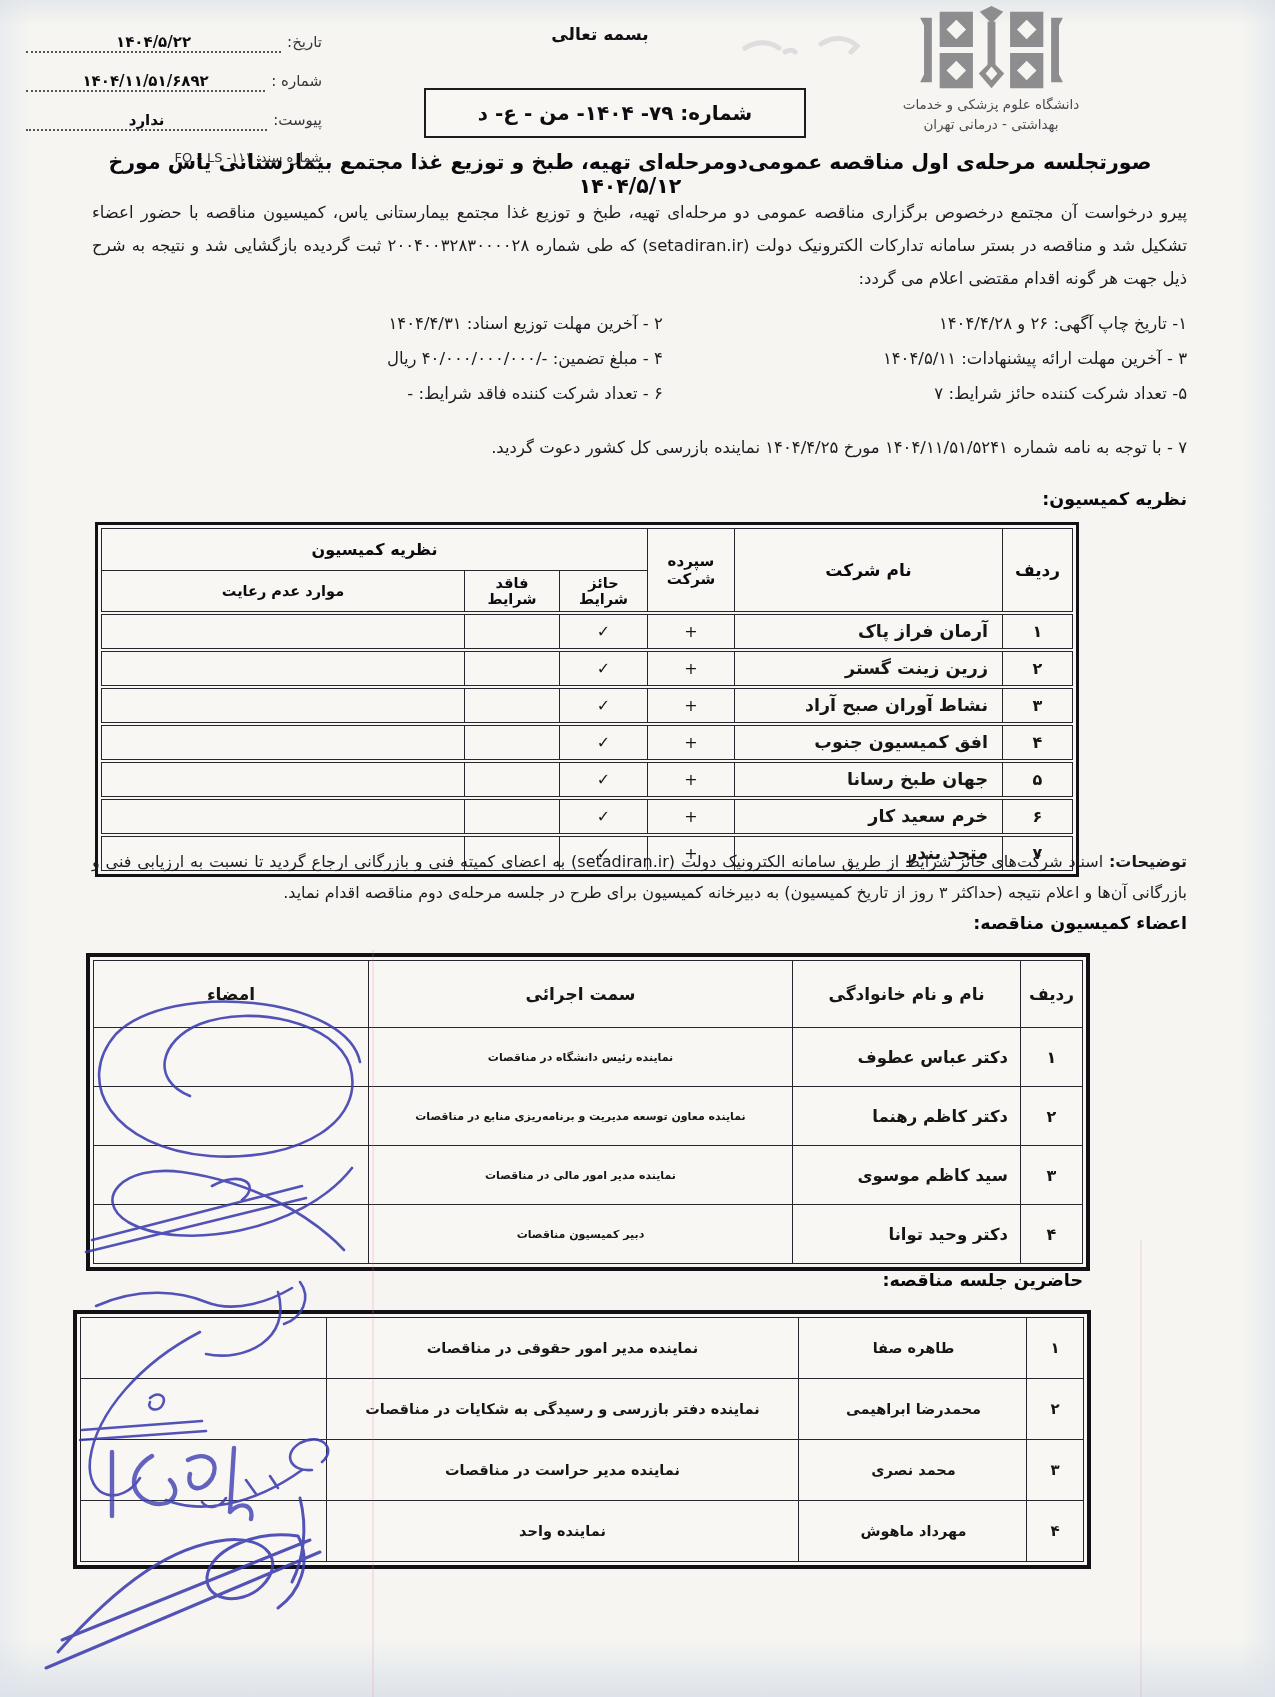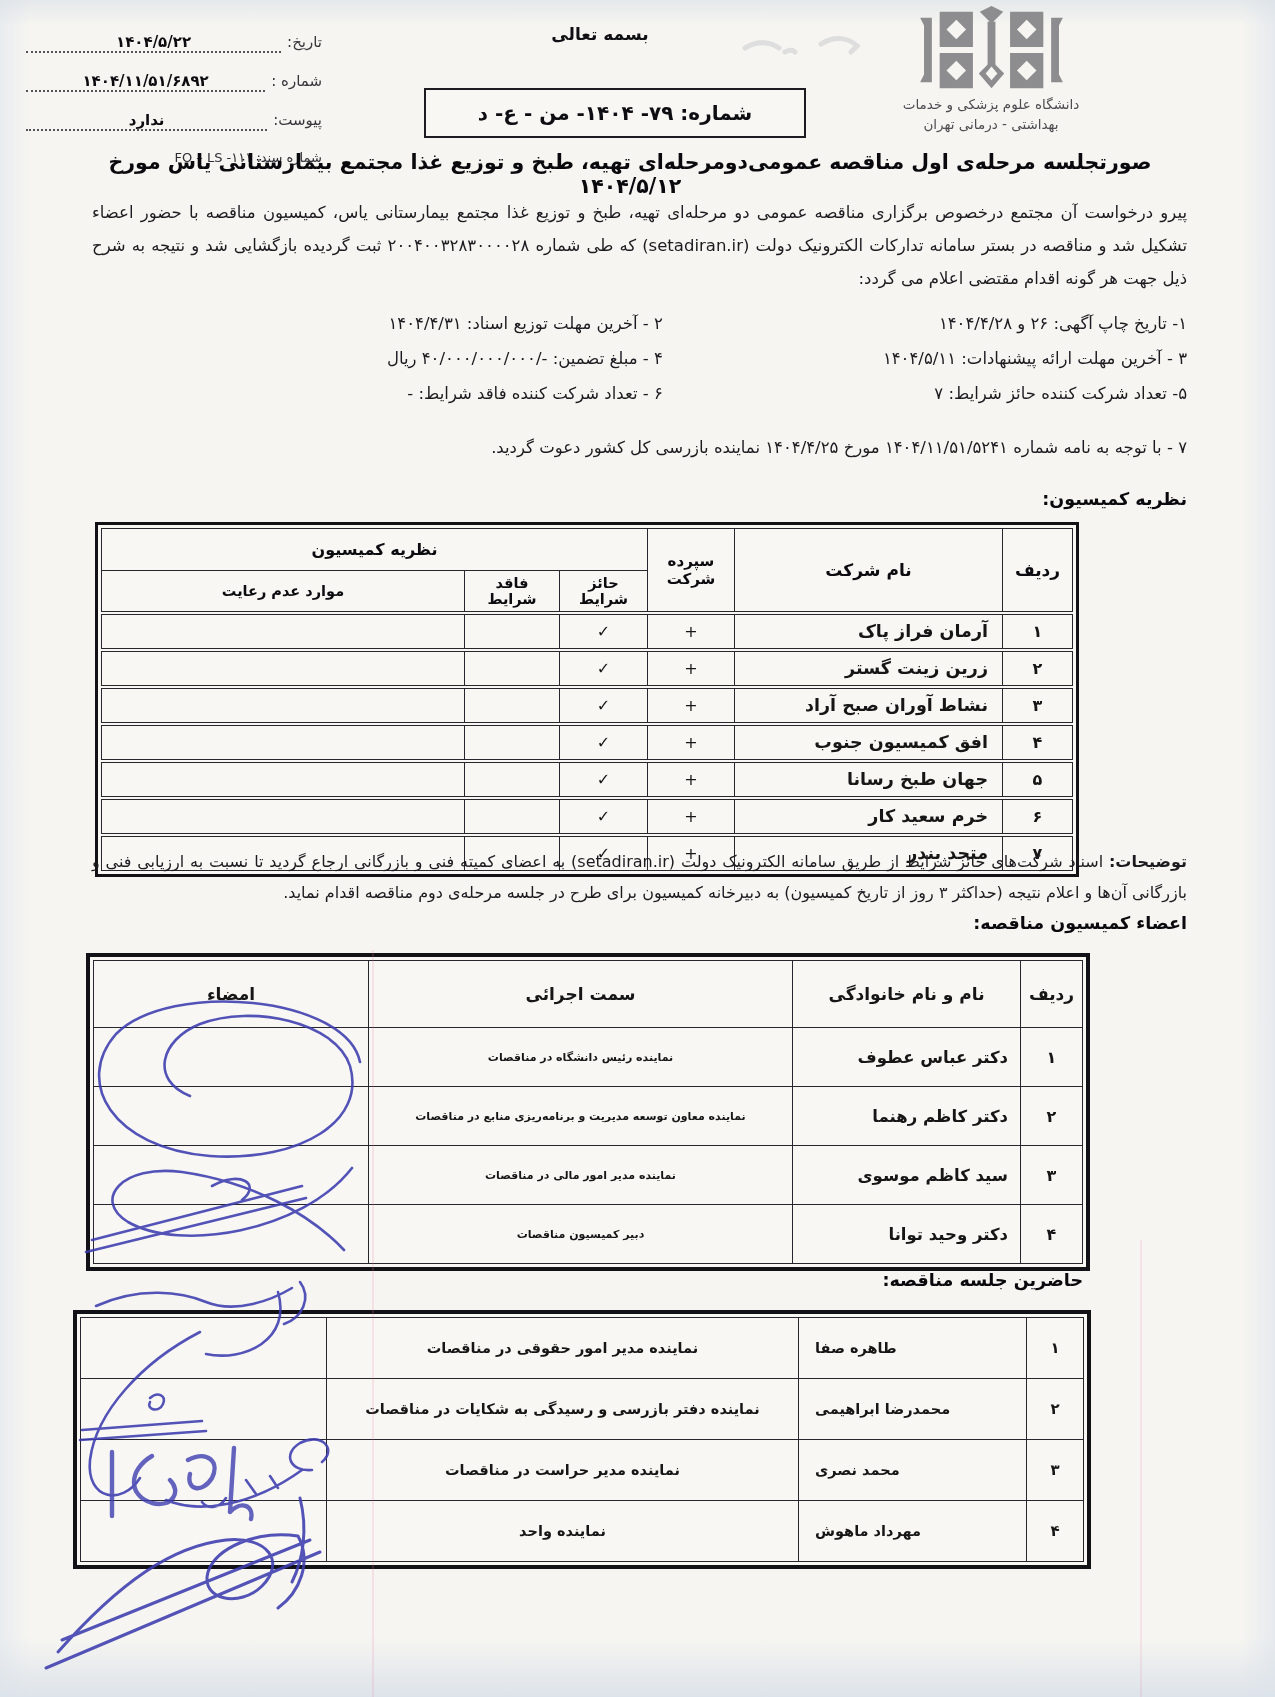--- a/index.html
+++ b/index.html
@@ -63,21 +63,21 @@
   #t1 td.rowno{font-weight:bold;font-size:16px;}
   #t1 .dep{font-size:16px;}
   #t1 .chk{font-size:16px;}
   #t2-wrap{left:86px;top:953px;width:990px;border-width:4px;}
   #t2 th{height:66px;font-size:17px;}
   #t2 td{height:58px;font-size:11px;text-align:center;font-weight:bold;}
   #t2 td.name{text-align:right;padding-right:12px;font-size:16.5px;}
   #t2 td.rowno{font-size:16px;}
   #t3-wrap{left:73px;top:1310px;width:1004px;border-width:4px;}
   #t3 td{height:60px;font-size:14.5px;text-align:center;font-weight:bold;}
-  #t3 td.name{text-align:left;padding-right:14px;padding-left:16px;}
+  #t3 td.name{text-align:center;padding-right:14px;padding-left:16px;}
   #t3 td.rowno{font-size:15px;}
   
   #sig-layer{position:absolute;inset:0;pointer-events:none;z-index:6;}
 </style>
 </head>
 <body>
 
 <div id="page">
 
   <div class="meta">

